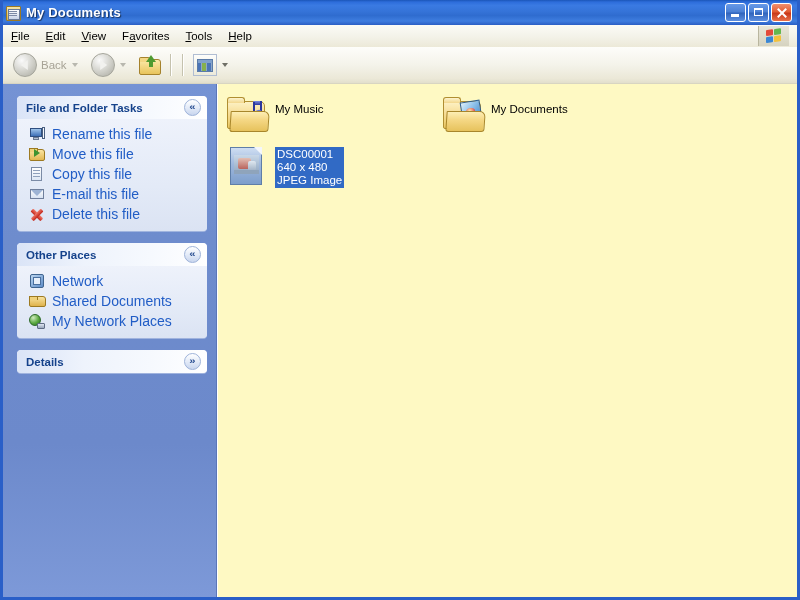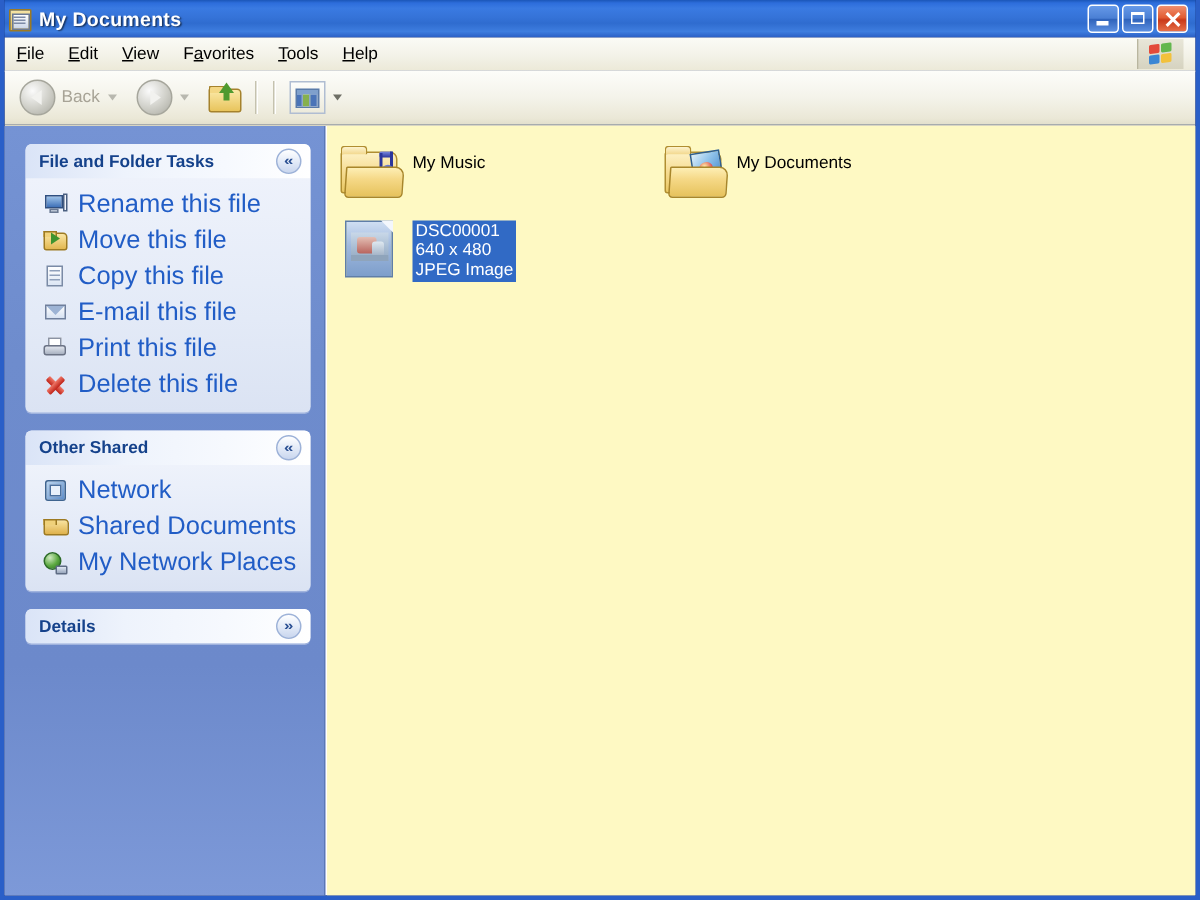--- a/index.html
+++ b/index.html
@@ -390,21 +390,21 @@
     padding: 5px 4px 7px 4px;
     background: linear-gradient(to bottom, #eef2fb 0%, #e3eaf7 60%, #dbe3f3 100%);
   }
   .task-row {
     display: flex;
     align-items: center;
     padding: 2px 4px 2px 8px;
     cursor: default;
   }
   .task-label {
-    font-size: 17px;
+    font-size: 14px;
     color: #215dc6;
     margin-left: 7px;
     white-space: nowrap;
   }
   .ti {
     width: 16px; height: 16px;
     position: relative;
     flex: 0 0 auto;
   }
   
@@ -866,39 +866,32 @@
             <span class="task-label">Copy this file</span>
           </div>
           <div class="task-row">
             <span class="ti ti-mail">
                 <span class="e-b"></span>
                 <span class="e-f"></span>
               </span>
             <span class="task-label">E-mail this file</span>
           </div>
           <div class="task-row">
-            <span class="ti ti-print">
-                <span class="pr-p"></span>
-                <span class="pr-b"></span>
-              </span>
-            <span class="task-label">Print this file</span>
-          </div>
-          <div class="task-row">
             <span class="ti ti-del">
                 <span class="x1"></span>
                 <span class="x2"></span>
               </span>
             <span class="task-label">Delete this file</span>
           </div>
         </div>
       </div>
 
       <div class="panel">
         <div class="panel-header">
-          <span class="panel-title">Other Shared</span>
+          <span class="panel-title">Other Places</span>
           <span class="chev-btn">
               <span>«</span>
             </span>
         </div>
         <div class="panel-body">
           <div class="task-row">
             <span class="ti ti-desk">
                 <span class="d-s"></span>
                 <span class="d-i"></span>
               </span>

